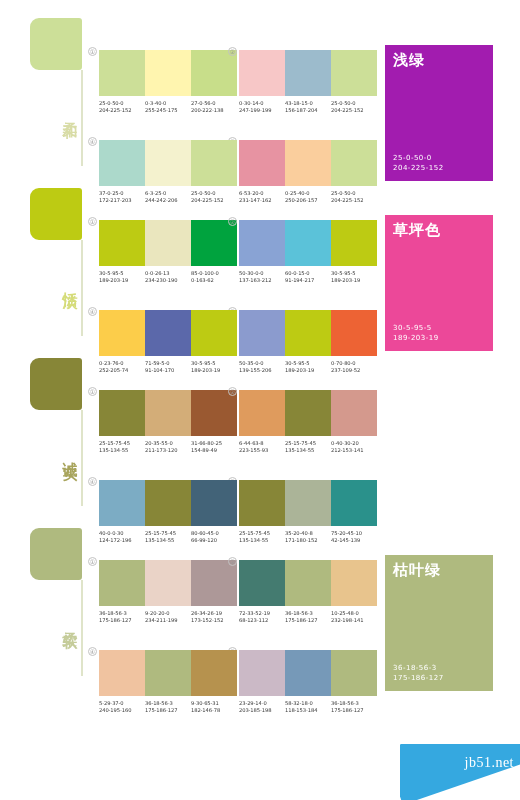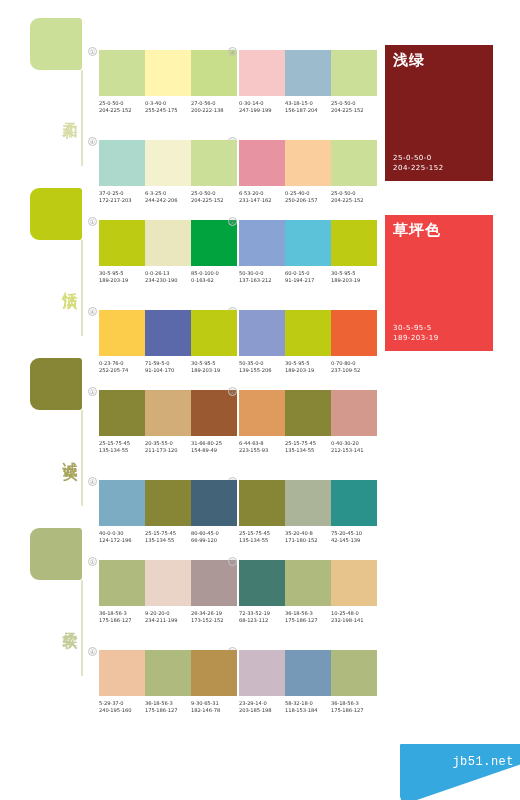--- a/index.html
+++ b/index.html
@@ -145,23 +145,23 @@
     position: absolute;
     left: -16px; top: 6px;
     width: 170px; height: 58px;
     background: #35a8e0;
     transform: rotate(-19deg);
     transform-origin: left top;
   }
   .wm-url {
     position: absolute;
     right: 6px; top: 11px;
-    font-size: 12px;
+    font-size: 14px;
     color: #ffffff;
-    font-family: Liberation Mono, monospace;
+    font-family: Liberation Serif, serif;
     letter-spacing: 0.5px;
   }
   .wm-brand {
     position: absolute;
     right: 5px; bottom: 4px;
     font-size: 19px;
     font-weight: bold;
     color: #ffffff;
     letter-spacing: 1px;
     font-family: "DejaVu Sans", sans-serif;
@@ -259,21 +259,21 @@
             <div class="code-cell">
               <span class="cmyk">6-3-25-0</span>
               <span class="rgb">244-242-206</span>
             </div>
             <div class="code-cell">
               <span class="cmyk">25-0-50-0</span>
               <span class="rgb">204-225-152</span>
             </div>
           </div>
         </div>
-        <div class="feature" style="background: #7f1d1d;">
+        <div class="feature" style="background: #a21caf;">
           <div class="feature-name">浅绿</div>
           <div class="feature-codes">
             <span>25-0-50-0</span>
             <span>204-225-152</span>
           </div>
         </div>
       </div>
       <div class="section">
         <div class="left-col">
           <div class="hero-chip" style="background: rgb(189, 203, 19);"></div>
@@ -361,21 +361,21 @@
             <div class="code-cell">
               <span class="cmyk">71-59-5-0</span>
               <span class="rgb">91-104-170</span>
             </div>
             <div class="code-cell">
               <span class="cmyk">30-5-95-5</span>
               <span class="rgb">189-203-19</span>
             </div>
           </div>
         </div>
-        <div class="feature" style="background: #ef4444;">
+        <div class="feature" style="background: #ec4899;">
           <div class="feature-name">草坪色</div>
           <div class="feature-codes">
             <span>30-5-95-5</span>
             <span>189-203-19</span>
           </div>
         </div>
       </div>
       <div class="section">
         <div class="left-col">
           <div class="hero-chip" style="background: rgb(135, 134, 55);"></div>
@@ -558,20 +558,27 @@
             <div class="code-cell">
               <span class="cmyk">36-18-56-3</span>
               <span class="rgb">175-186-127</span>
             </div>
             <div class="code-cell">
               <span class="cmyk">9-30-65-31</span>
               <span class="rgb">182-146-78</span>
             </div>
           </div>
         </div>
+        <div class="feature" style="background: rgb(175, 186, 127);">
+          <div class="feature-name">枯叶绿</div>
+          <div class="feature-codes">
+            <span>36-18-56-3</span>
+            <span>175-186-127</span>
+          </div>
+        </div>
       </div>
     </div>
 
   <div class="watermark">
     <div class="wm-band"></div>
     <div class="wm-url">jb51.net</div>
   </div>
 </div>
 
 </body></html>

